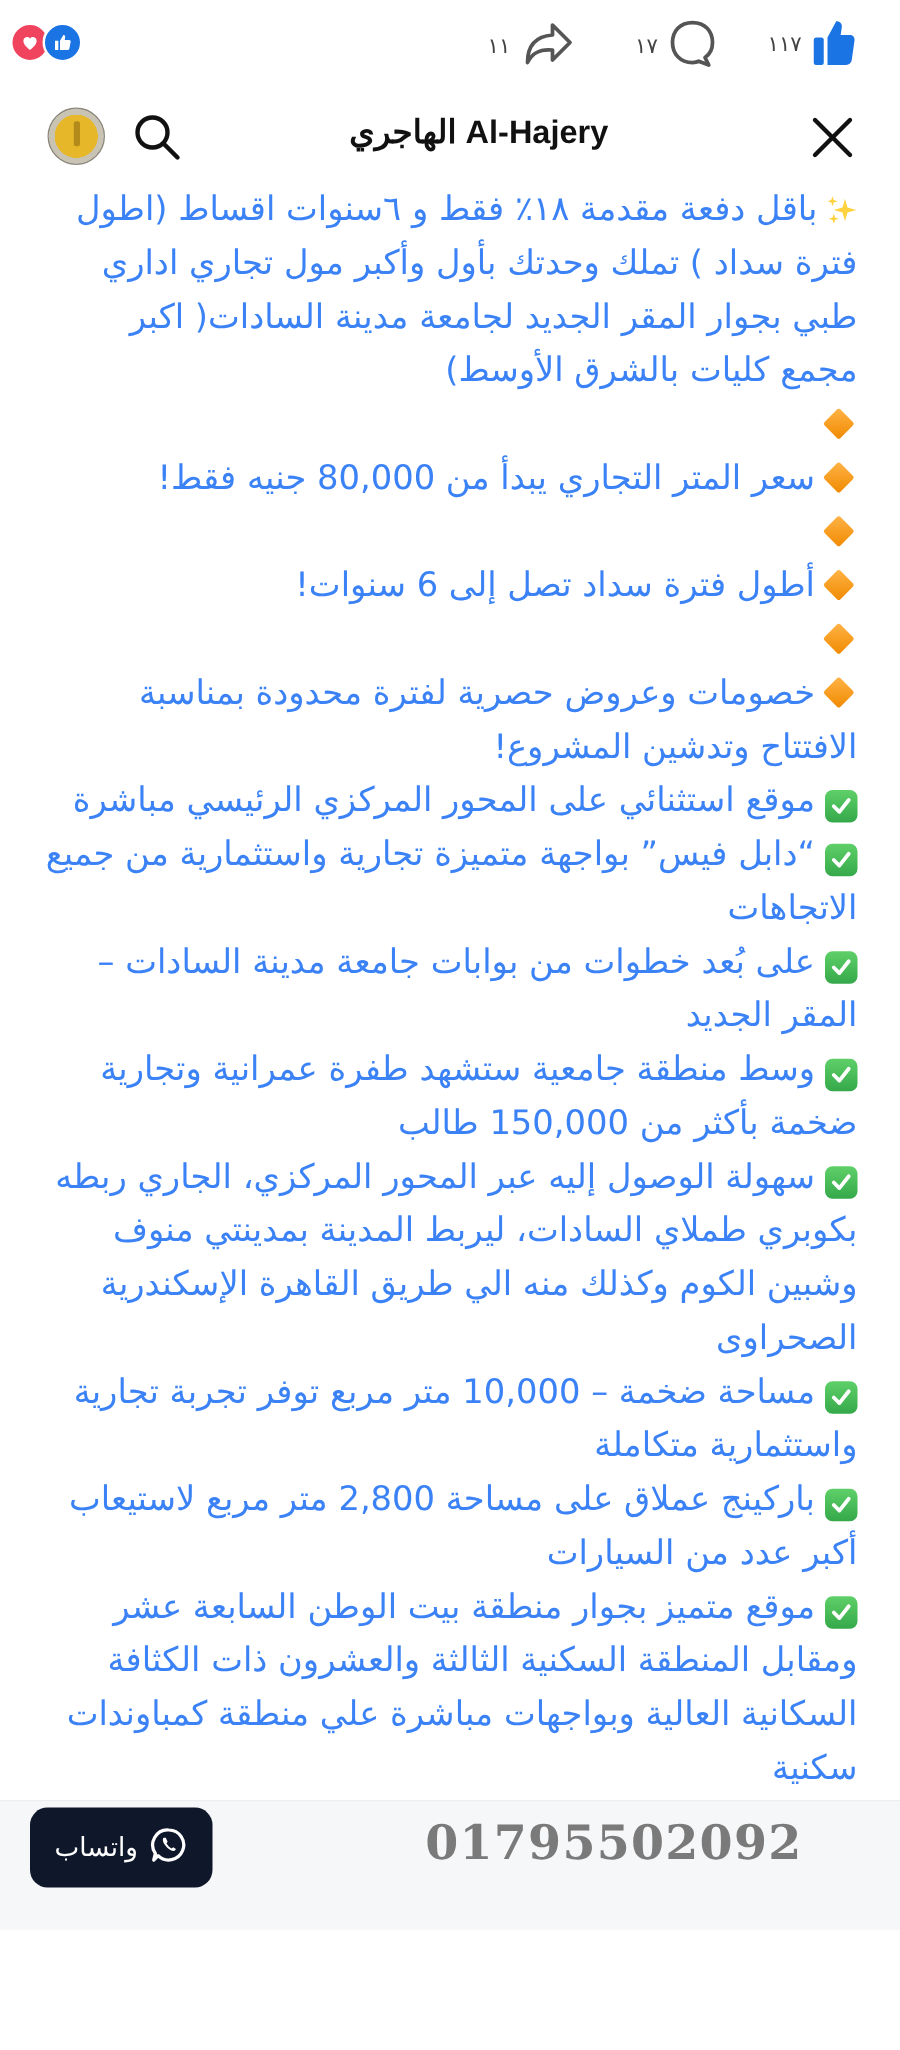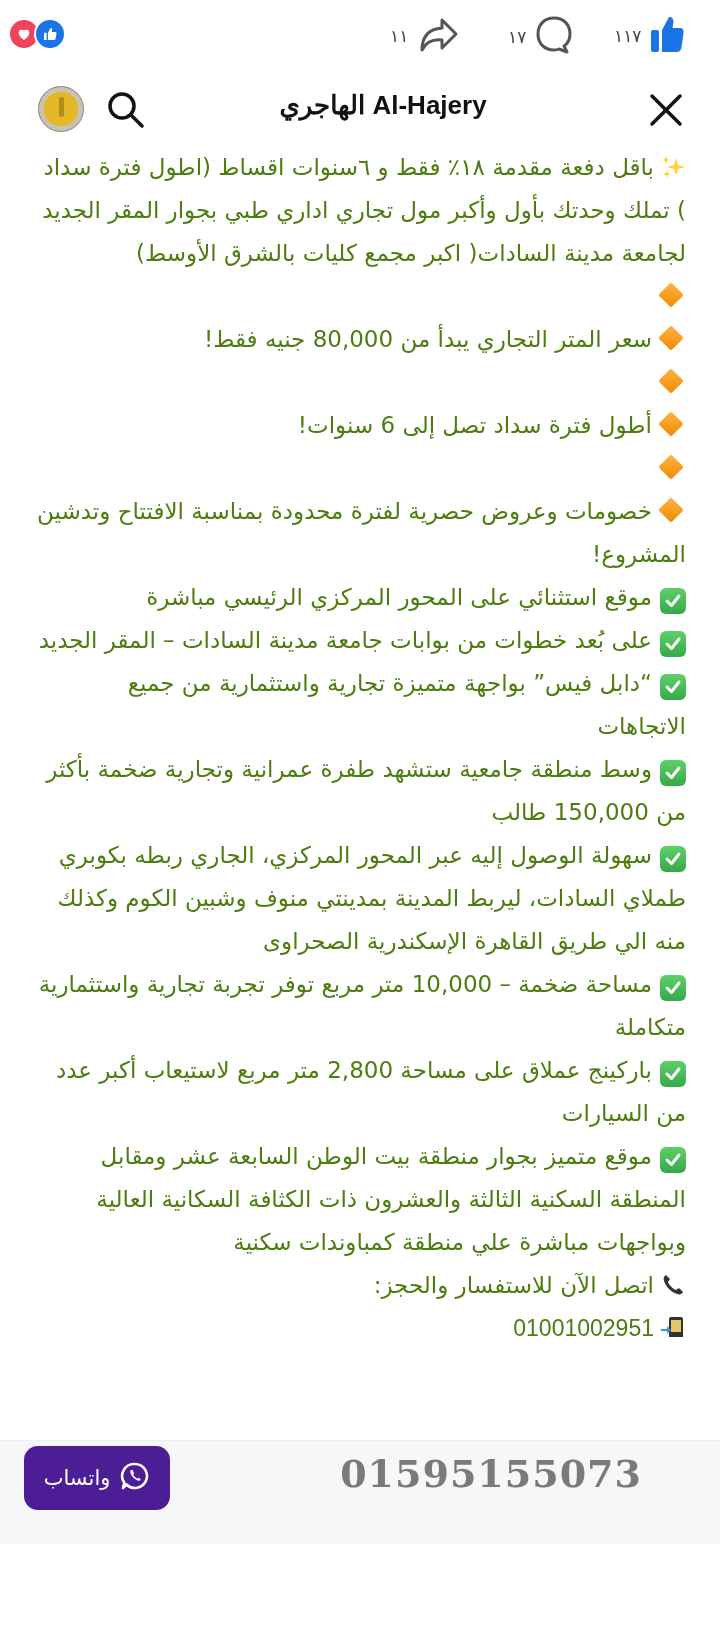--- a/index.html
+++ b/index.html
@@ -23,31 +23,31 @@
   .avatar { position: absolute; left: 38px; top: 8px; width: 46px; height: 46px; border-radius: 50%;
             background: radial-gradient(circle at 50% 50%, #e6b829 0 55%, #c9c3b4 56% 70%, #9e9a90 71% 100%);
             border: 1px solid #8c877c; }
   .avatar::after { content: ""; position: absolute; left: 20px; top: 10px; width: 5px; height: 20px; background: #b48a1a; border-radius: 2px; }
   .search-btn { position: absolute; left: 104px; top: 10px; width: 44px; height: 44px; }
   .title { position: absolute; left: 0; right: 0; top: 12px; text-align: center; font-size: 26px; font-weight: bold; color: #111; font-family: "Liberation Sans", sans-serif; margin-left: 46px; }
   .close-btn { position: absolute; left: 646px; top: 12px; width: 40px; height: 40px; }
 
   
   .post { position: absolute; top: 146px; left: 34px; width: 652px; direction: rtl; text-align: right;
-          font-family: "DejaVu Sans", sans-serif; font-size: 23px; line-height: 43px; color: #4d7c0f; }
+          font-family: "DejaVu Sans", sans-serif; font-size: 27px; line-height: 43px; color: #3b82f6; }
   .post p { margin: 0; }
   .emo { display: inline-block; width: 26px; height: 26px; vertical-align: -5px; margin-left: 6px; }
   .diamond { display: inline-block; width: 18px; height: 18px; background: linear-gradient(135deg,#ffb347,#f08a00); transform: rotate(45deg); margin: 0 6px 0 10px; vertical-align: 0; border-radius: 2px; }
   .check { display: inline-flex; width: 26px; height: 26px; background: linear-gradient(#5fd068,#35a84a); border-radius: 6px; align-items: center; justify-content: center; vertical-align: -5px; margin-left: 8px; }
   .num-font { font-family: "Liberation Sans", sans-serif; }
   .phone-line { position: relative; height: 30px; overflow: hidden; }
 
   
   .bottombar { position: absolute; top: 1440px; left: 0; width: 720px; height: 104px; background: #f6f7f8; border-top: 1px solid #eceef0; }
-  .wa-btn { position: absolute; left: 24px; top: 5px; width: 146px; height: 64px; background: #4c1d95; border-radius: 14px;
+  .wa-btn { position: absolute; left: 24px; top: 5px; width: 146px; height: 64px; background: #0f172a; border-radius: 14px;
             display: flex; align-items: center; justify-content: center; gap: 10px; direction: rtl; }
   .wa-label { color: #ffffff; font-size: 21px; }
   .phone-big { position: absolute; right: 78px; top: 10px; font-family: "DejaVu Serif", serif; font-weight: bold; font-size: 38px; color: #7a7a7a; letter-spacing: 1px; }
 </style>
 </head>
 <body>
 
 <div class="reactbar">
   <div class="react-icons">
     <span class="ri love">
@@ -128,26 +128,26 @@
 
   <p><span class="check">
         <svg width="18" height="18" viewBox="0 0 18 18">
           <path d="M3 9 L7.5 13.5 L15 4" fill="none" stroke="#fff" stroke-width="3" stroke-linecap="round" stroke-linejoin="round"></path>
         </svg>
       </span><span>موقع استثنائي على المحور المركزي الرئيسي مباشرة</span></p>
   <p><span class="check">
         <svg width="18" height="18" viewBox="0 0 18 18">
           <path d="M3 9 L7.5 13.5 L15 4" fill="none" stroke="#fff" stroke-width="3" stroke-linecap="round" stroke-linejoin="round"></path>
         </svg>
+      </span><span>“دابل فيس” بواجهة متميزة تجارية واستثمارية من جميع الاتجاهات</span></p>
+  <p><span class="check">
+        <svg width="18" height="18" viewBox="0 0 18 18">
+          <path d="M3 9 L7.5 13.5 L15 4" fill="none" stroke="#fff" stroke-width="3" stroke-linecap="round" stroke-linejoin="round"></path>
+        </svg>
       </span><span>على بُعد خطوات من بوابات جامعة مدينة السادات – المقر الجديد</span></p>
-  <p><span class="check">
-        <svg width="18" height="18" viewBox="0 0 18 18">
-          <path d="M3 9 L7.5 13.5 L15 4" fill="none" stroke="#fff" stroke-width="3" stroke-linecap="round" stroke-linejoin="round"></path>
-        </svg>
-      </span><span>“دابل فيس” بواجهة متميزة تجارية واستثمارية من جميع الاتجاهات</span></p>
   <p><span class="check">
         <svg width="18" height="18" viewBox="0 0 18 18">
           <path d="M3 9 L7.5 13.5 L15 4" fill="none" stroke="#fff" stroke-width="3" stroke-linecap="round" stroke-linejoin="round"></path>
         </svg>
       </span><span>وسط منطقة جامعية ستشهد طفرة عمرانية وتجارية ضخمة بأكثر من 150,000 طالب</span></p>
   <p><span class="check">
         <svg width="18" height="18" viewBox="0 0 18 18">
           <path d="M3 9 L7.5 13.5 L15 4" fill="none" stroke="#fff" stroke-width="3" stroke-linecap="round" stroke-linejoin="round"></path>
         </svg>
       </span><span>سهولة الوصول إليه عبر المحور المركزي، الجاري ربطه بكوبري طملاي السادات، ليربط المدينة بمدينتي منوف وشبين الكوم وكذلك منه الي طريق القاهرة الإسكندرية الصحراوى</span></p>
@@ -188,14 +188,14 @@
 <div class="bottombar">
   <div class="wa-btn">
     <span>
       <svg width="30" height="30" viewBox="0 0 30 30">
           <path d="M15 3 A12 12 0 1 1 6.5 23.5 L3 27 L4.3 21.8 A12 12 0 0 1 15 3 Z" fill="none" stroke="#fff" stroke-width="2.6" stroke-linejoin="round"></path>
           <path d="M10.5 9.5 C10 10.5 10.2 12.5 12 15 C14 17.8 16.8 19.6 18.5 19.8 C19.5 19.9 20.5 19.2 20.7 18.2 L18.6 16.8 L17.3 17.7 C15.6 16.9 14 15.3 13.2 13.6 L14.1 12.3 L12.6 9.2 C11.7 9 11 9.1 10.5 9.5 Z" fill="#fff"></path>
         </svg>
     </span>
     <span class="wa-label">واتساب</span>
   </div>
-  <div class="phone-big">01595155073</div>
+  <div class="phone-big">01795502092</div>
 </div>
 
 </body></html>

